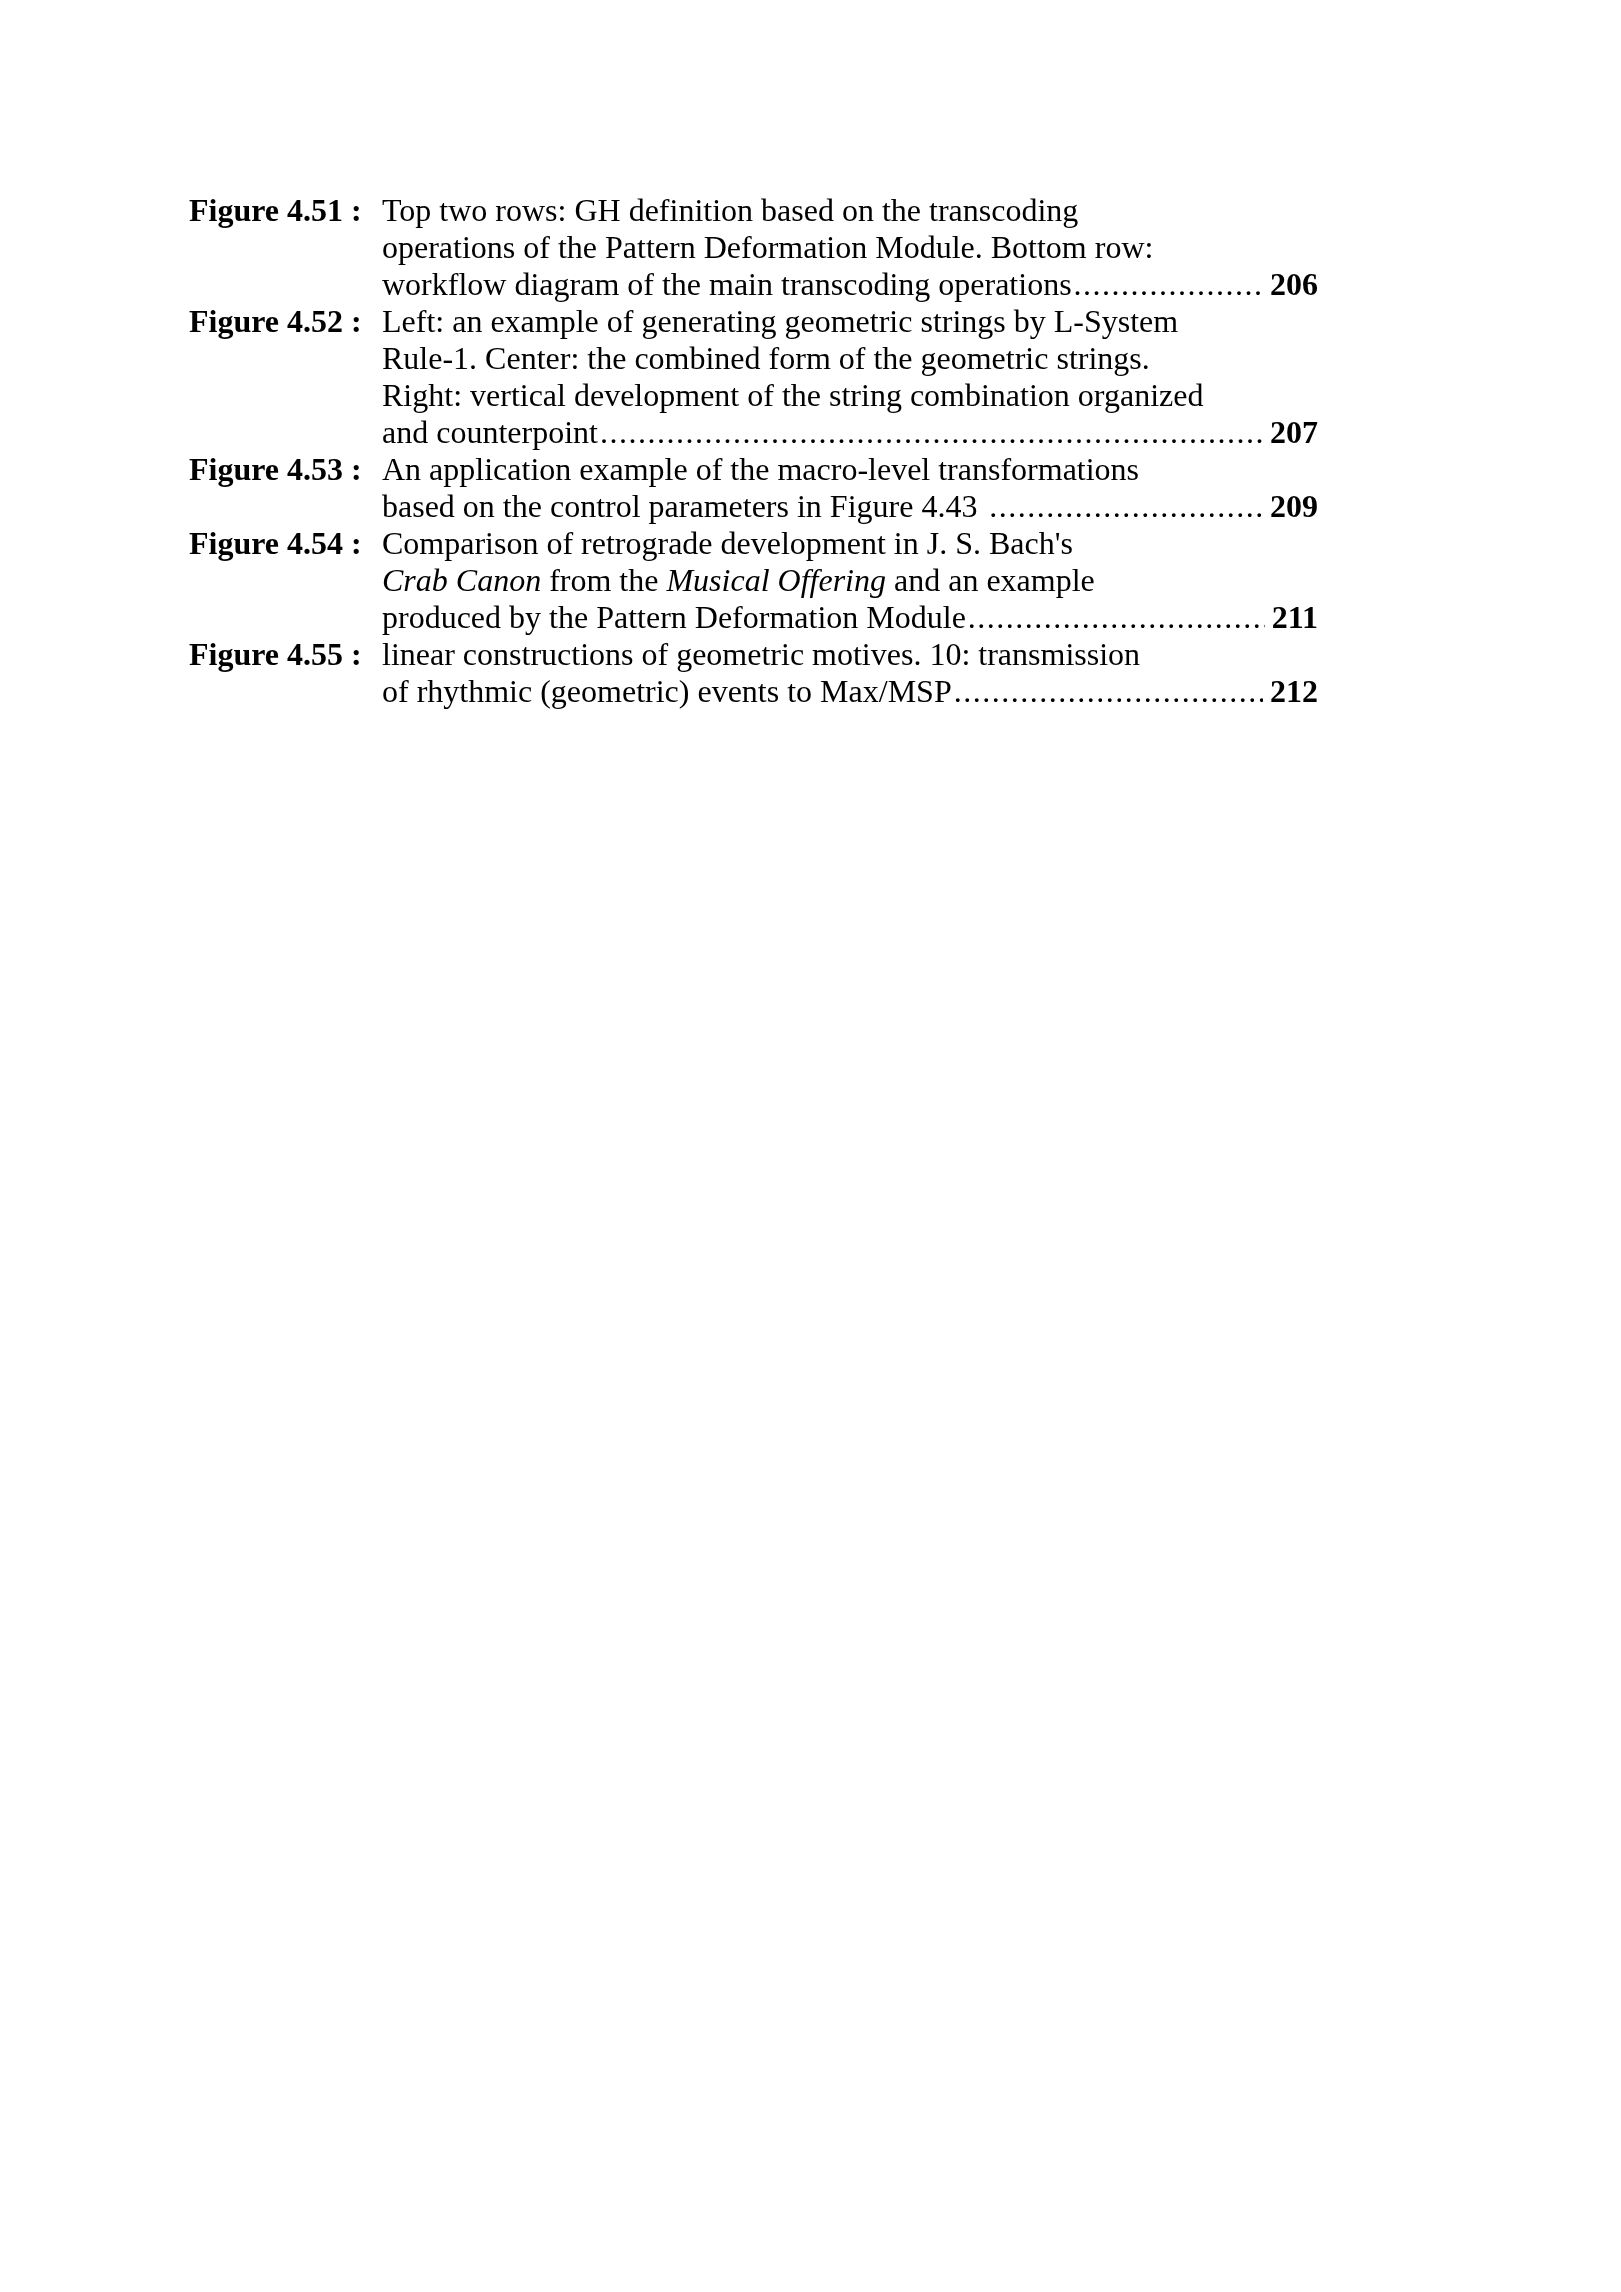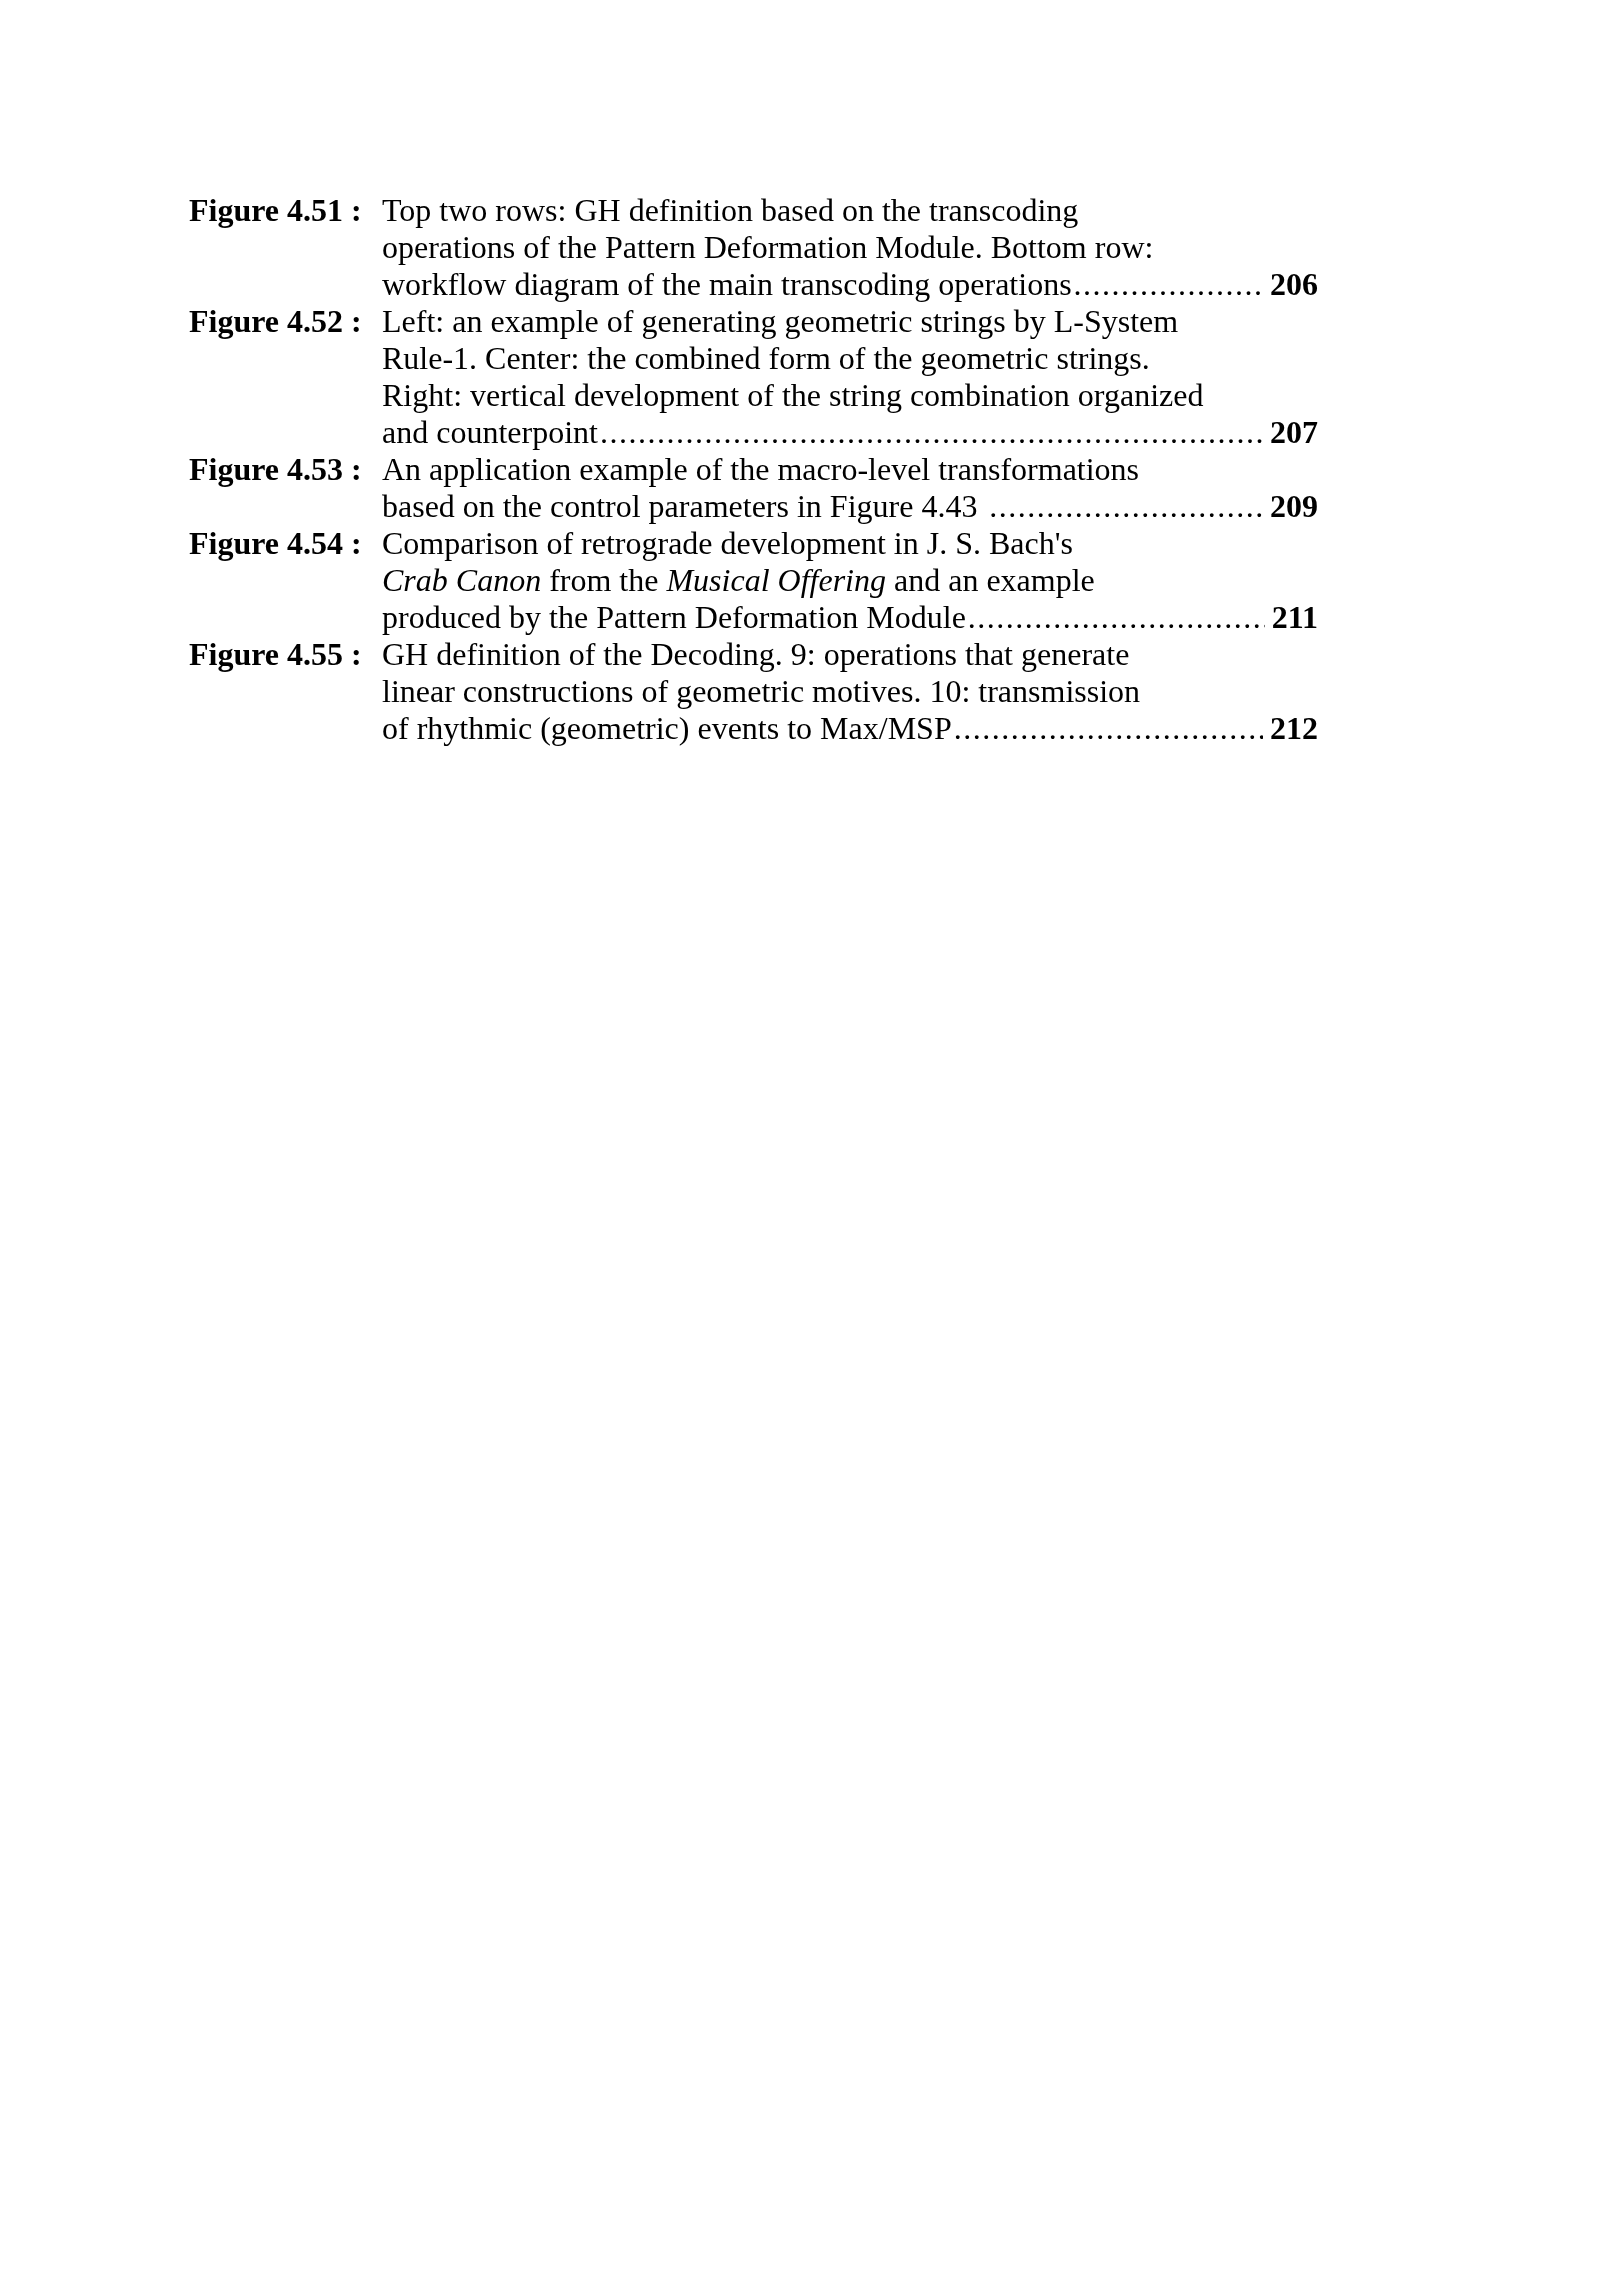--- a/index.html
+++ b/index.html
@@ -127,21 +127,20 @@
       </div>
       <div class="line-last">
         <span class="txt">produced by the Pattern Deformation Module</span>
         <span class="leader"></span>
         <span class="page-num">211</span>
       </div>
     </div>
 
     <div class="entry">
       <span class="entry-label">Figure 4.55 :</span>
-      <div class="line">GH definition of the Decoding. 9: operations that generate</div>
       <div class="line">linear constructions of geometric motives. 10: transmission</div>
       <div class="line-last">
         <span class="txt">of rhythmic (geometric) events to Max/MSP</span>
         <span class="leader"></span>
         <span class="page-num">212</span>
       </div>
     </div>
 
   </div>
 

